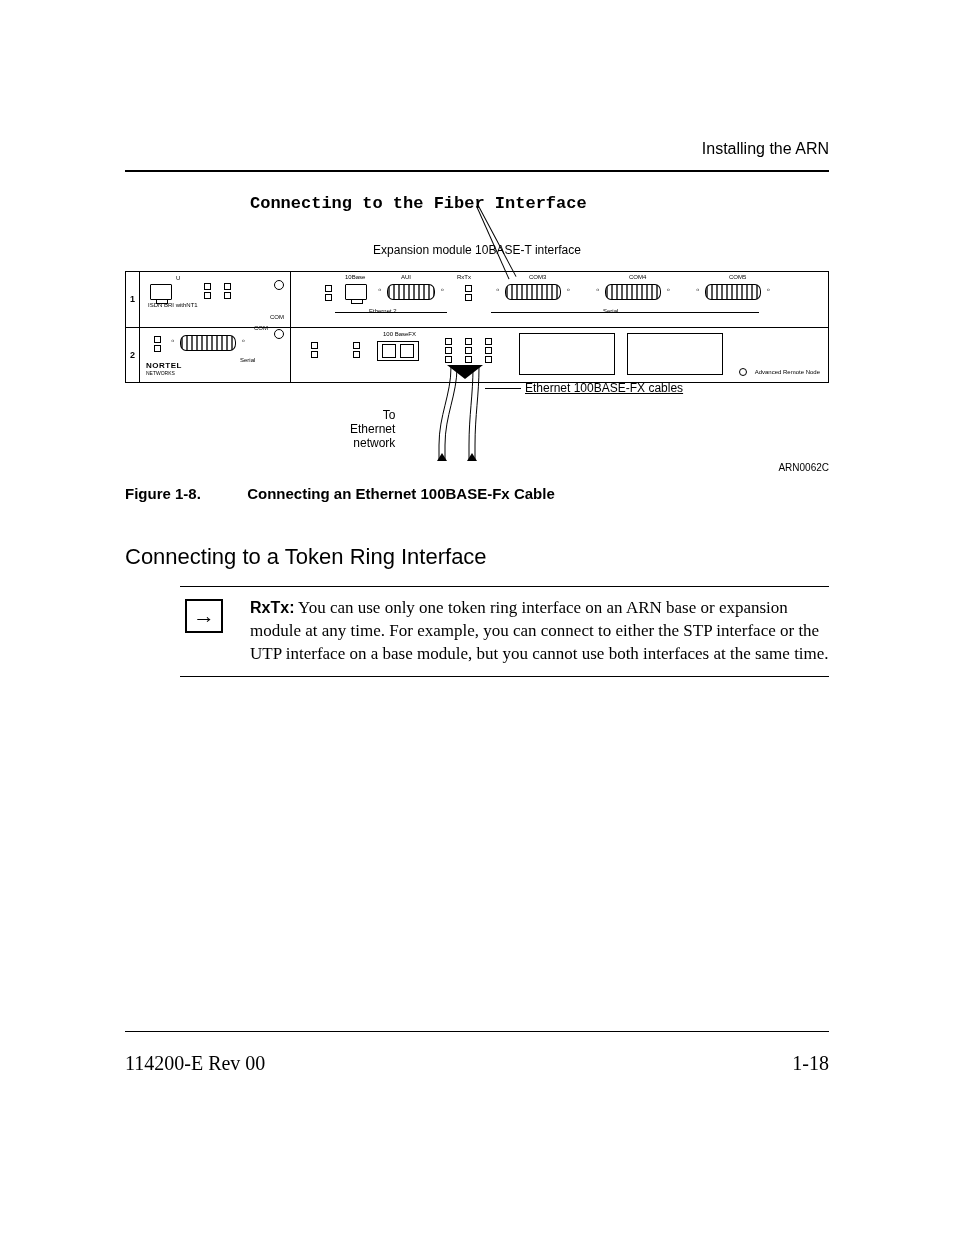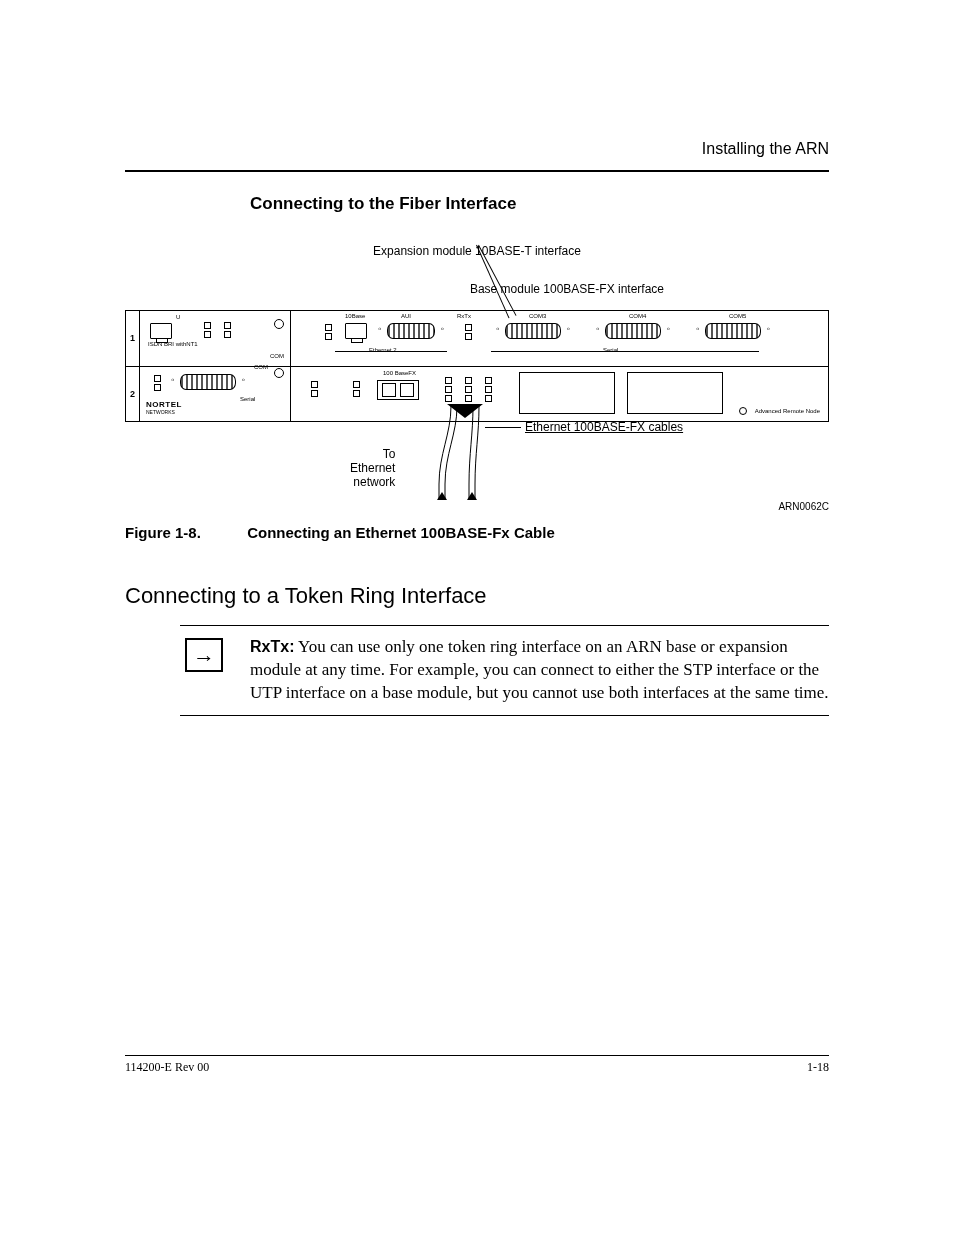--- a/index.html
+++ b/index.html
@@ -21,21 +21,21 @@
     font-family: Arial, Helvetica, sans-serif;
     font-size: 16px;
     margin-bottom: 12px;
   }
   .hr {
     border: none;
     border-top: 2px solid #000;
     margin: 0;
   }
   .sub-heading {
-    font-family: Liberation Sans, sans-serif;
+    font-family: Liberation Mono, monospace;
     font-weight: bold;
     font-size: 17px;
     margin-top: 22px;
     margin-left: 125px;
   }
   .body-text {
     font-size: 17px;
     line-height: 1.35;
     margin-top: 14px;
     margin-left: 125px;
@@ -206,22 +206,22 @@
   .note-text b { font-family: Arial, Helvetica, sans-serif; font-size: 16px;}
   .footer {
     position: absolute;
     bottom: 160px;
     left: 125px; right: 125px;
   }
   .footer-line {
     border-top: 1.5px solid #000;
     display: flex;
     justify-content: space-between;
-    font-size: 12px;
-    padding-top: 4px;
+    font-size: 20px;
+    padding-top: 20px;
   }
   
   .leader1 {
     position: absolute;
     width: 1px; background: #000;
     left: 350px; top: -66px; height: 80px;
     transform-origin: top; transform: rotate(-24deg);
   }
   .leader2 {
     position: absolute;
@@ -242,21 +242,20 @@
 
 <div class="page">
 
   <div class="header-title">Installing the ARN</div>
   <hr class="hr">
 
   <div class="sub-heading">Connecting to the Fiber Interface</div>
 
   <div class="figure-block">
     <div class="callout-top">Expansion module 10BASE-T interface</div>
-    <div class="callout-mid">Base module 100BASE-FX interface</div>
 
     <div class="diagram">
       <div class="leader1"></div>
       <div class="leader2"></div>
 
       <div class="slot-col">
         <div class="slot-num">1</div>
         <div class="slot-num">2</div>
       </div>
 

